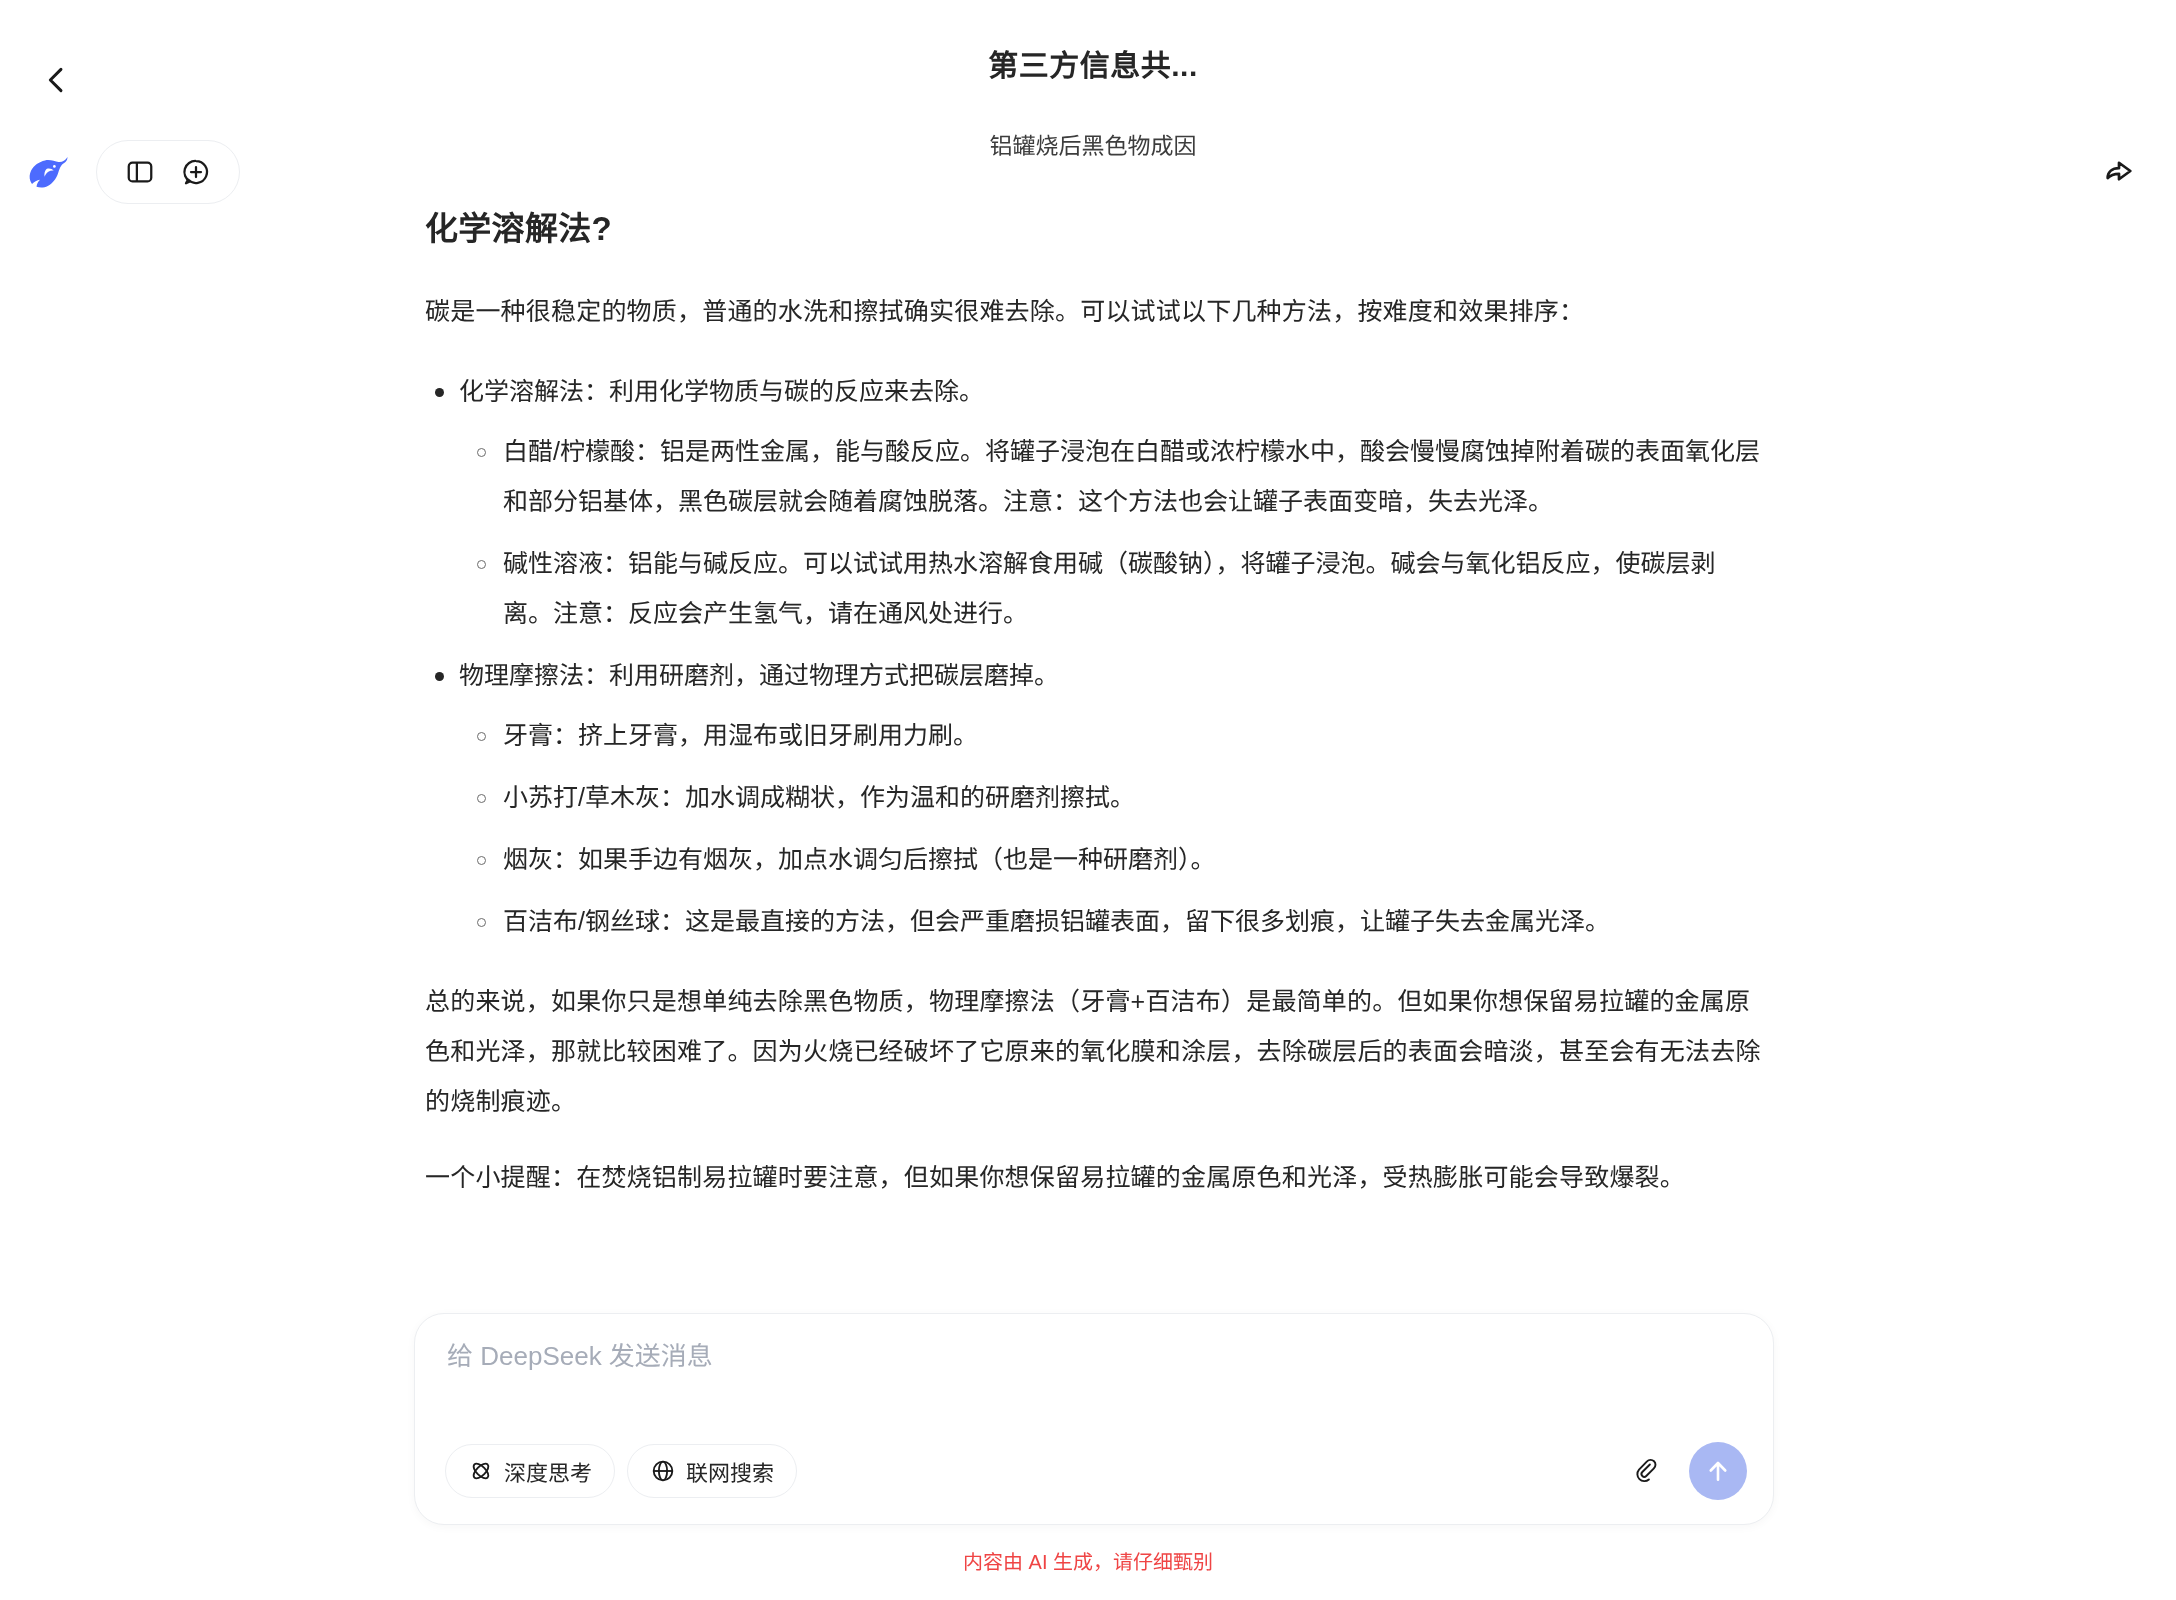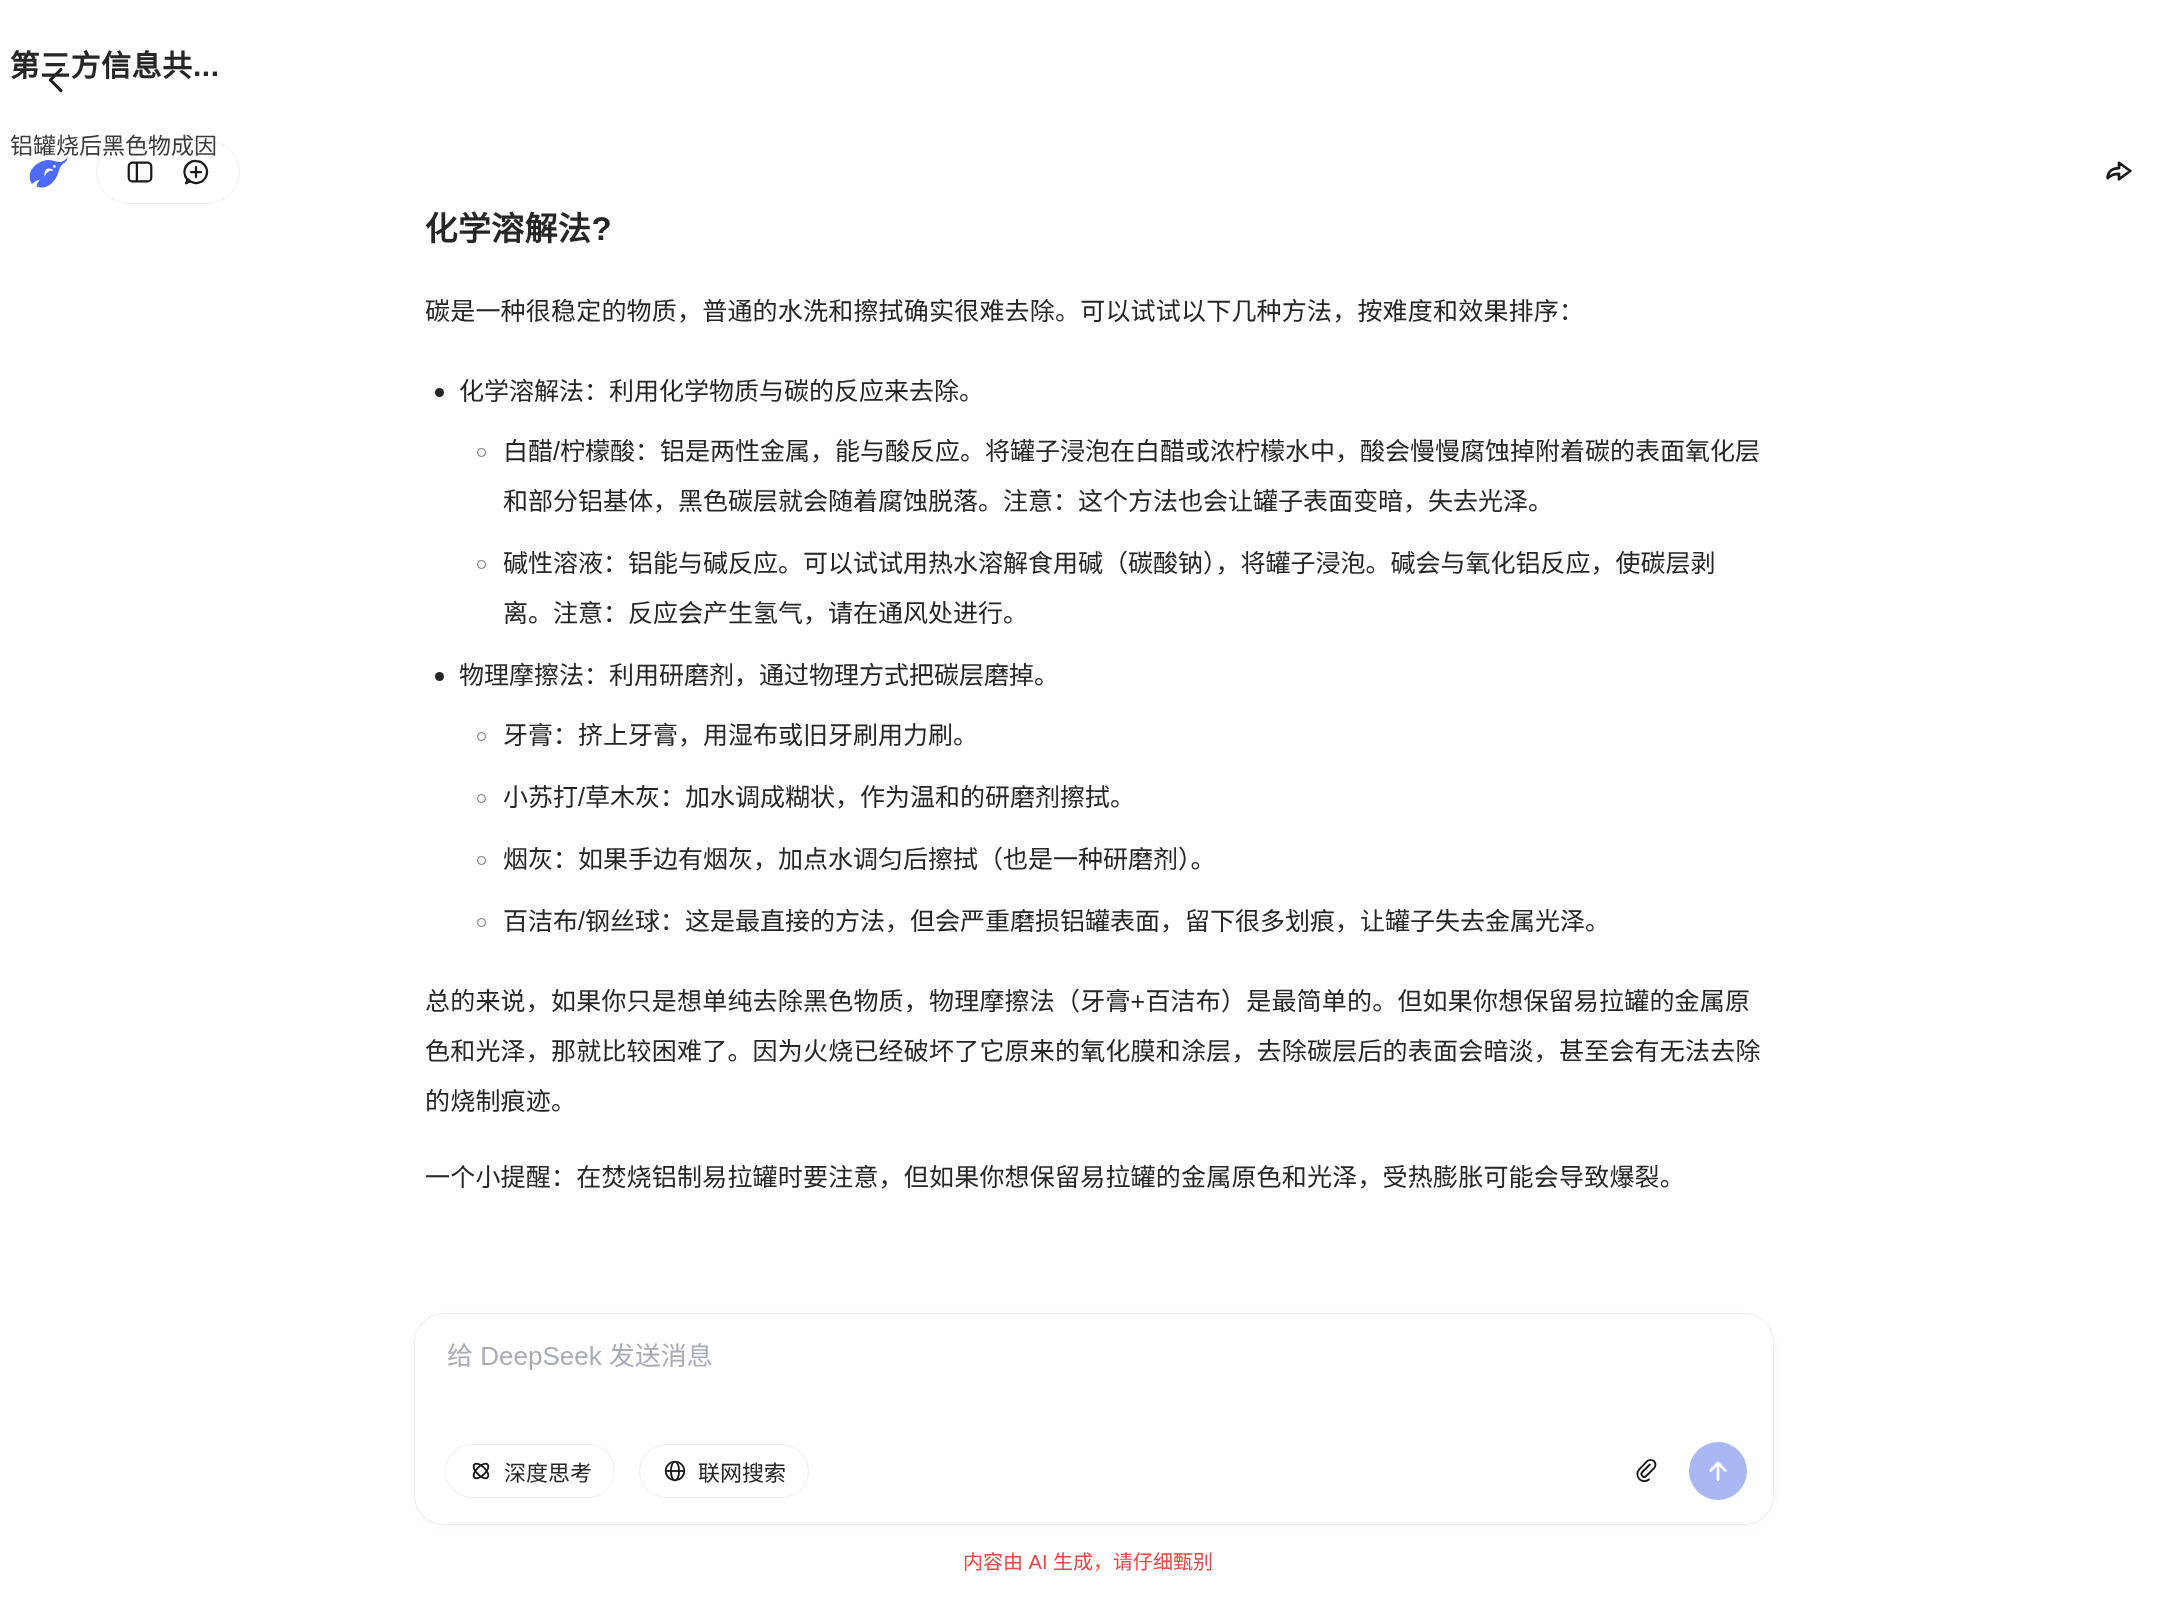--- a/index.html
+++ b/index.html
@@ -54,21 +54,21 @@
     width: 42px; height: 42px;
     display:flex; align-items:center; justify-content:center;
     cursor: pointer;
     border-radius: 8px;
   }
 
   .header-center {
     position: absolute;
     left: 10px; right: 0;
     top: 46px;
-    text-align: left;
+    text-align: center;
     pointer-events: none;
   }
   .header-title {
     font-size: 30px;
     font-weight: 700;
     color: #262626;
     letter-spacing: .5px;
     line-height: 40px;
   }
   .header-sub {
@@ -171,21 +171,21 @@
     font-size: 26px;
     color: #a6acb8;
     line-height: 34px;
     cursor: text;
   }
   .composer-tools {
     position: absolute;
     left: 30px;
     bottom: 26px;
     display: flex;
-    gap: 24px;
+    gap: 12px;
   }
   .tool-chip {
     display: flex;
     align-items: center;
     gap: 10px;
     height: 54px;
     padding: 0 22px;
     border: 1.4px solid #eceef1;
     border-radius: 27px;
     font-size: 22px;

